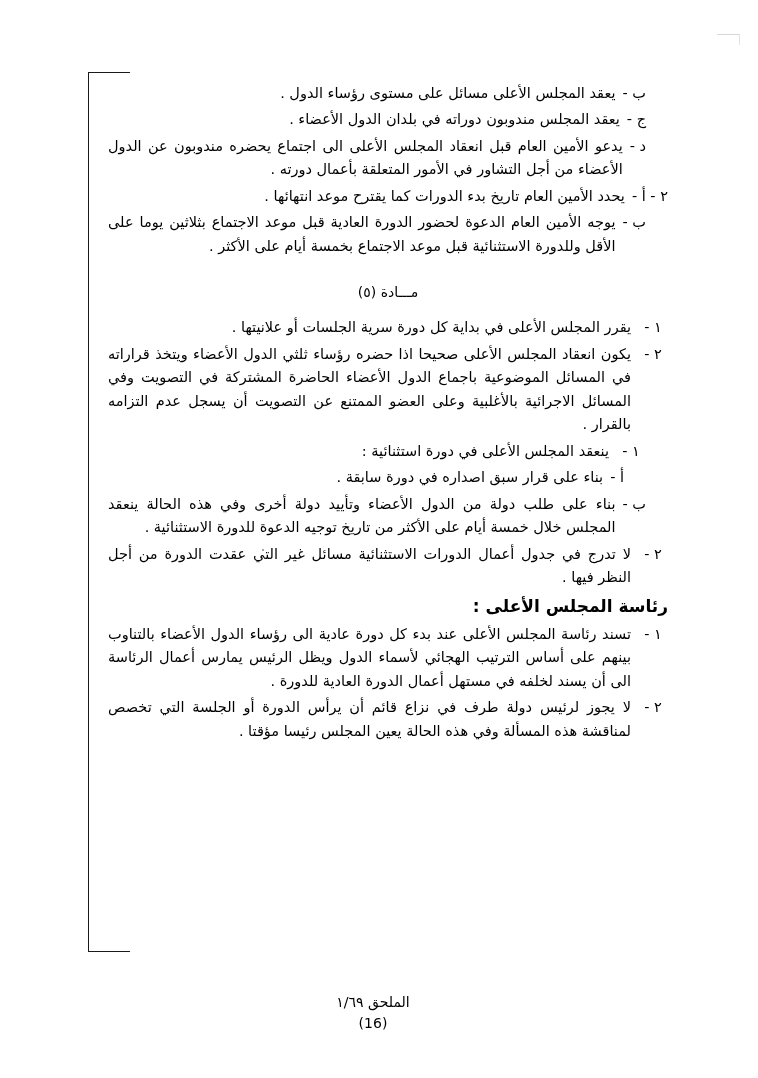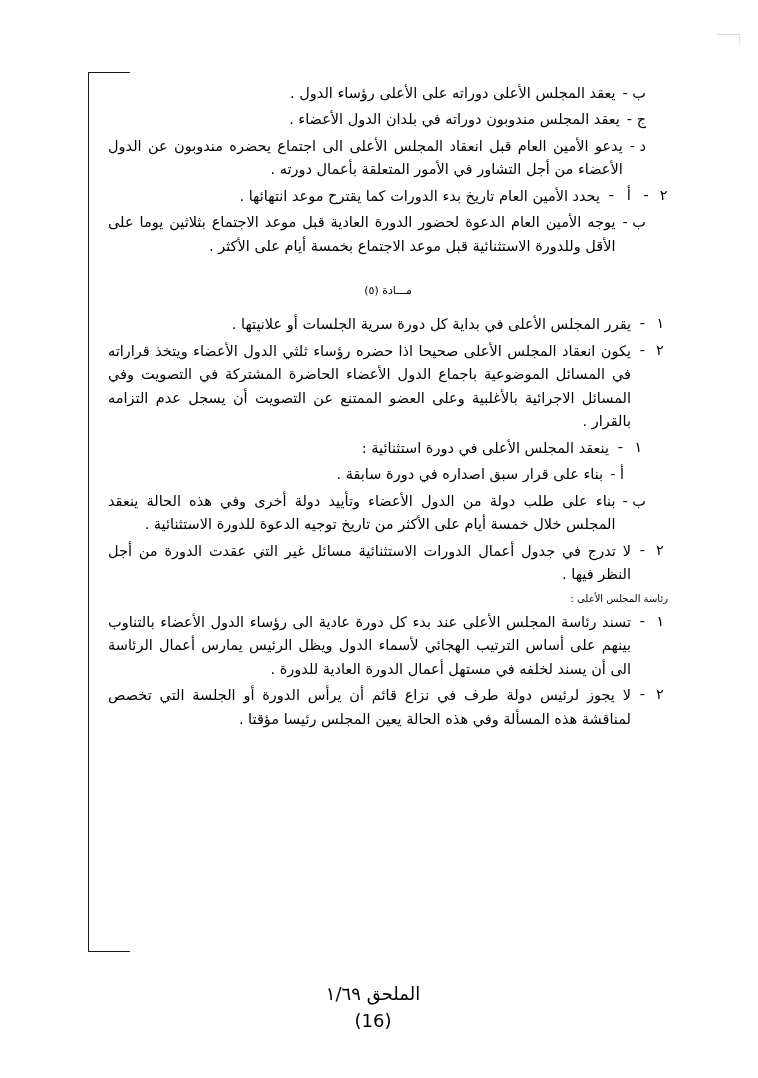--- a/index.html
+++ b/index.html
@@ -89,58 +89,58 @@
     font-size: 14.5px;
   }
   .item .marker {
     flex: 0 0 auto;
     white-space: nowrap;
     padding-left: 7px;
     font-size: 14.5px;
   }
   .item .marker.wide {
     min-width: 30px;
-    text-align: left;
-    font-family: Liberation Mono, monospace;
+    text-align: center;
   }
   .item .body {
     flex: 1 1 auto;
     text-align: justify;
     text-justify: inter-word;
   }
 
   
   .ind-0 { margin-right: 0; }
   .ind-1 { margin-right: 22px; }
   .ind-2 { margin-right: 44px; }
 
   .article-heading {
     text-align: center;
-    font-size: 11px;
+    font-size: 14px;
     margin: 26px 0 16px 0;
     letter-spacing: 0.5px;
   }
 
   .section-label {
-    font-size: 10px;
+    font-size: 17px;
     margin: 6px 0 7px 0;
     text-align: right;
+    font-weight: bold;
   }
 
   .block {
     margin-bottom: 2px;
   }
 
   .footer {
     position: absolute;
     left: 0;
     right: 12px;
     bottom: 44px;
     text-align: center;
-    font-size: 18px;
+    font-size: 14px;
     line-height: 1.5;
   }
   .footer div { direction: rtl; }
 
   
   .speck {
     position: absolute;
     width: 2px;
     height: 2px;
     background: #8a8a8a;
@@ -159,21 +159,21 @@
     <div class="frame-top-rule"></div>
     <div class="frame-bottom-rule"></div>
   </div>
 
   <div class="content">
 
     <div class="block">
 
       <div class="item ind-1">
         <span class="marker">ب -</span>
-        <span class="body">يعقد المجلس الأعلى دوراته على الأعلى رؤساء الدول .</span>
+        <span class="body">يعقد المجلس الأعلى مسائل على مستوى رؤساء الدول .</span>
       </div>
 
       <div class="item ind-1">
         <span class="marker">ج -</span>
         <span class="body">يعقد المجلس مندوبون دوراته في بلدان الدول الأعضاء .</span>
       </div>
 
       <div class="item ind-1">
         <span class="marker">د -</span>
         <span class="body">يدعو الأمين العام قبل انعقاد المجلس الأعلى الى اجتماع يحضره مندوبون عن الدول الأعضاء من أجل التشاور في الأمور المتعلقة بأعمال دورته .</span>

